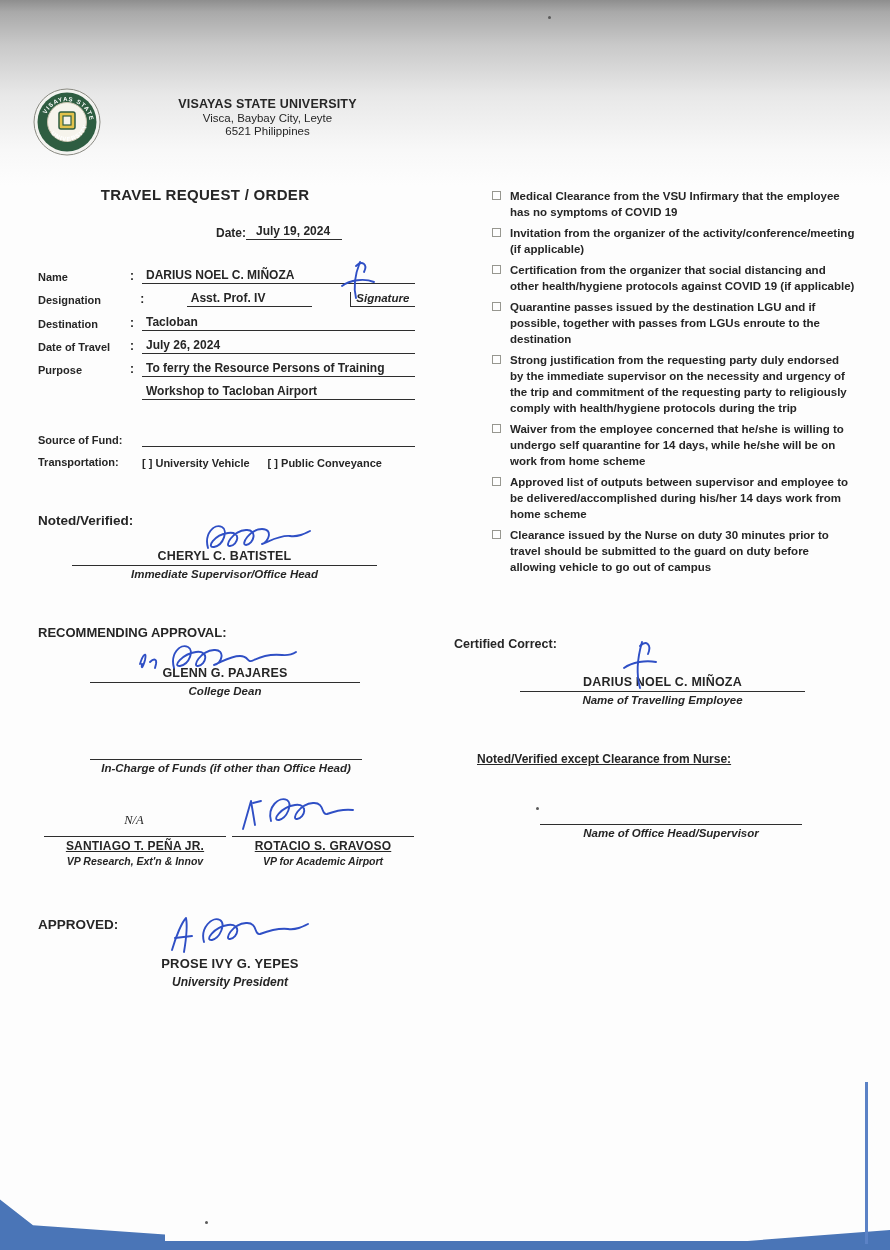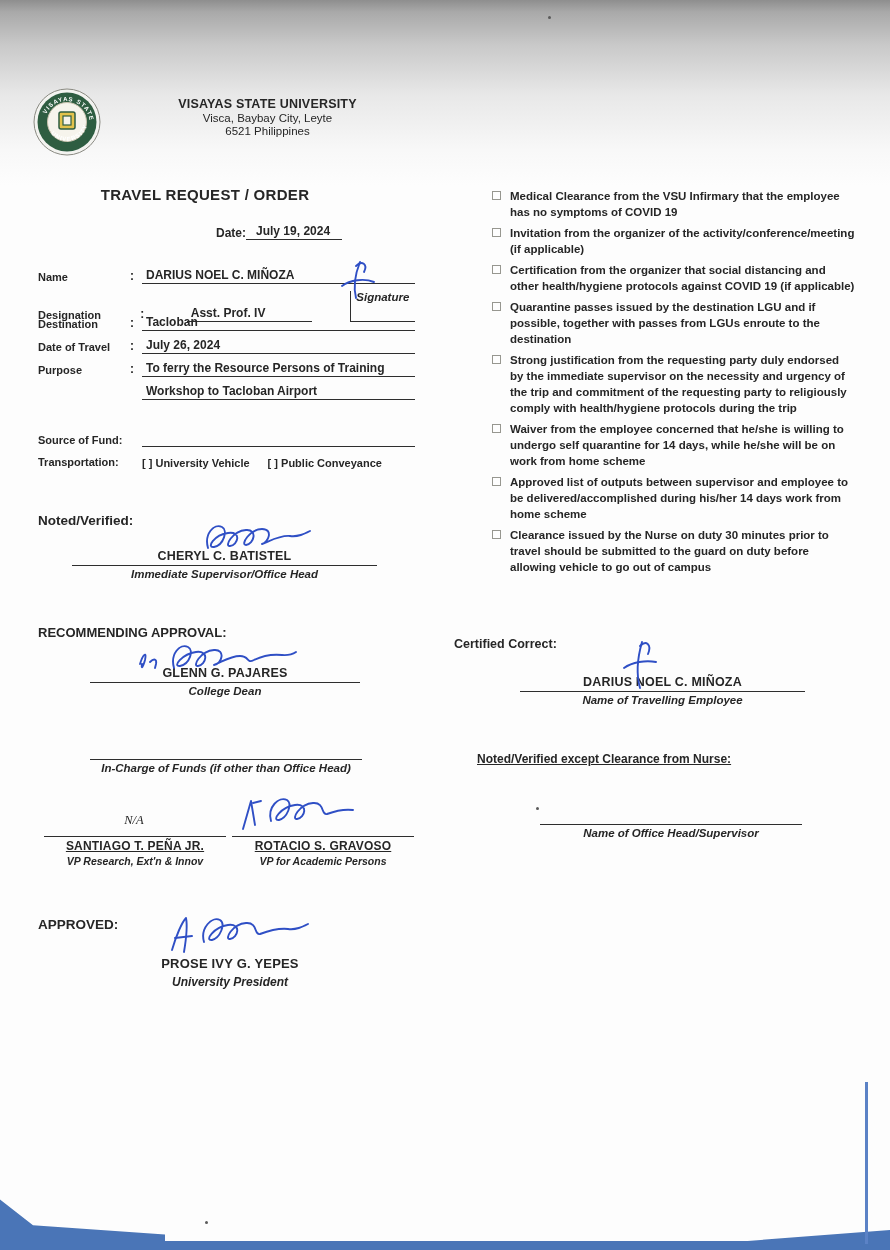--- a/index.html
+++ b/index.html
@@ -27,21 +27,21 @@
 
   
   .frow { position:absolute; left:38px; width:377px; display:flex; align-items:flex-end;
           font-size:12px; font-weight:bold; }
   .frow .lab  { width:92px; font-size:11px; padding-bottom:1px; }
   .frow .lab2 { width:104px; font-size:11px; padding-bottom:1px; }
   .frow .colon{ width:12px; padding-bottom:1px; }
   .frow .val  { flex:1; border-bottom:1.4px solid #2e2e2e; padding:0 2px 1px 4px; min-height:15px; }
   .frow .val-fixed { width:176px; border-bottom:1.4px solid #2e2e2e; padding:0 2px 1px 4px; }
   .sig-cell { width:93px; border-left:1.5px solid #2e2e2e; border-bottom:1.4px solid #2e2e2e;
-              font-style:italic; font-size:11.5px; text-align:center; padding-bottom:18px; }
+              font-style:italic; font-size:11.5px; text-align:center; padding-bottom:2px; }
   .opt { font-size:11px; }
 
   
   .sigblock { position:absolute; text-align:center; font-weight:bold; }
   .sigblock .nm { font-size:12.5px; letter-spacing:.2px; }
   .sigblock .nm.u { text-decoration:underline; font-size:12px; }
   .sigblock .ln { border-top:1.5px solid #2e2e2e; margin-top:2px; }
   .sigblock .tt { font-style:italic; font-size:11.5px; margin-top:2px; }
   .sigblock .tt.sm { font-size:10.5px; }
 
@@ -179,21 +179,21 @@
 
   <div class="sigblock" style="left:44px; top:834px; width:182px;">
     <div class="ln"></div>
     <div class="nm u" style="margin-top:2px;">SANTIAGO T. PEÑA JR.</div>
     <div class="tt sm">VP Research, Ext'n &amp; Innov</div>
   </div>
 
   <div class="sigblock" style="left:232px; top:834px; width:182px;">
     <div class="ln"></div>
     <div class="nm u" style="margin-top:2px;">ROTACIO S. GRAVOSO</div>
-    <div class="tt sm">VP for Academic Persons</div>
+    <div class="tt sm">VP for Academic Airport</div>
   </div>
 
   <div class="abs sec-label" style="left:38px; top:917px; font-size:13.5px;">APPROVED:</div>
 
   <div class="sigblock" style="left:100px; top:956px; width:260px;">
     <div class="nm" style="font-size:13px;">PROSE IVY G. YEPES</div>
     <div class="tt" style="font-size:12px; margin-top:4px;">University President</div>
   </div>
 
 

